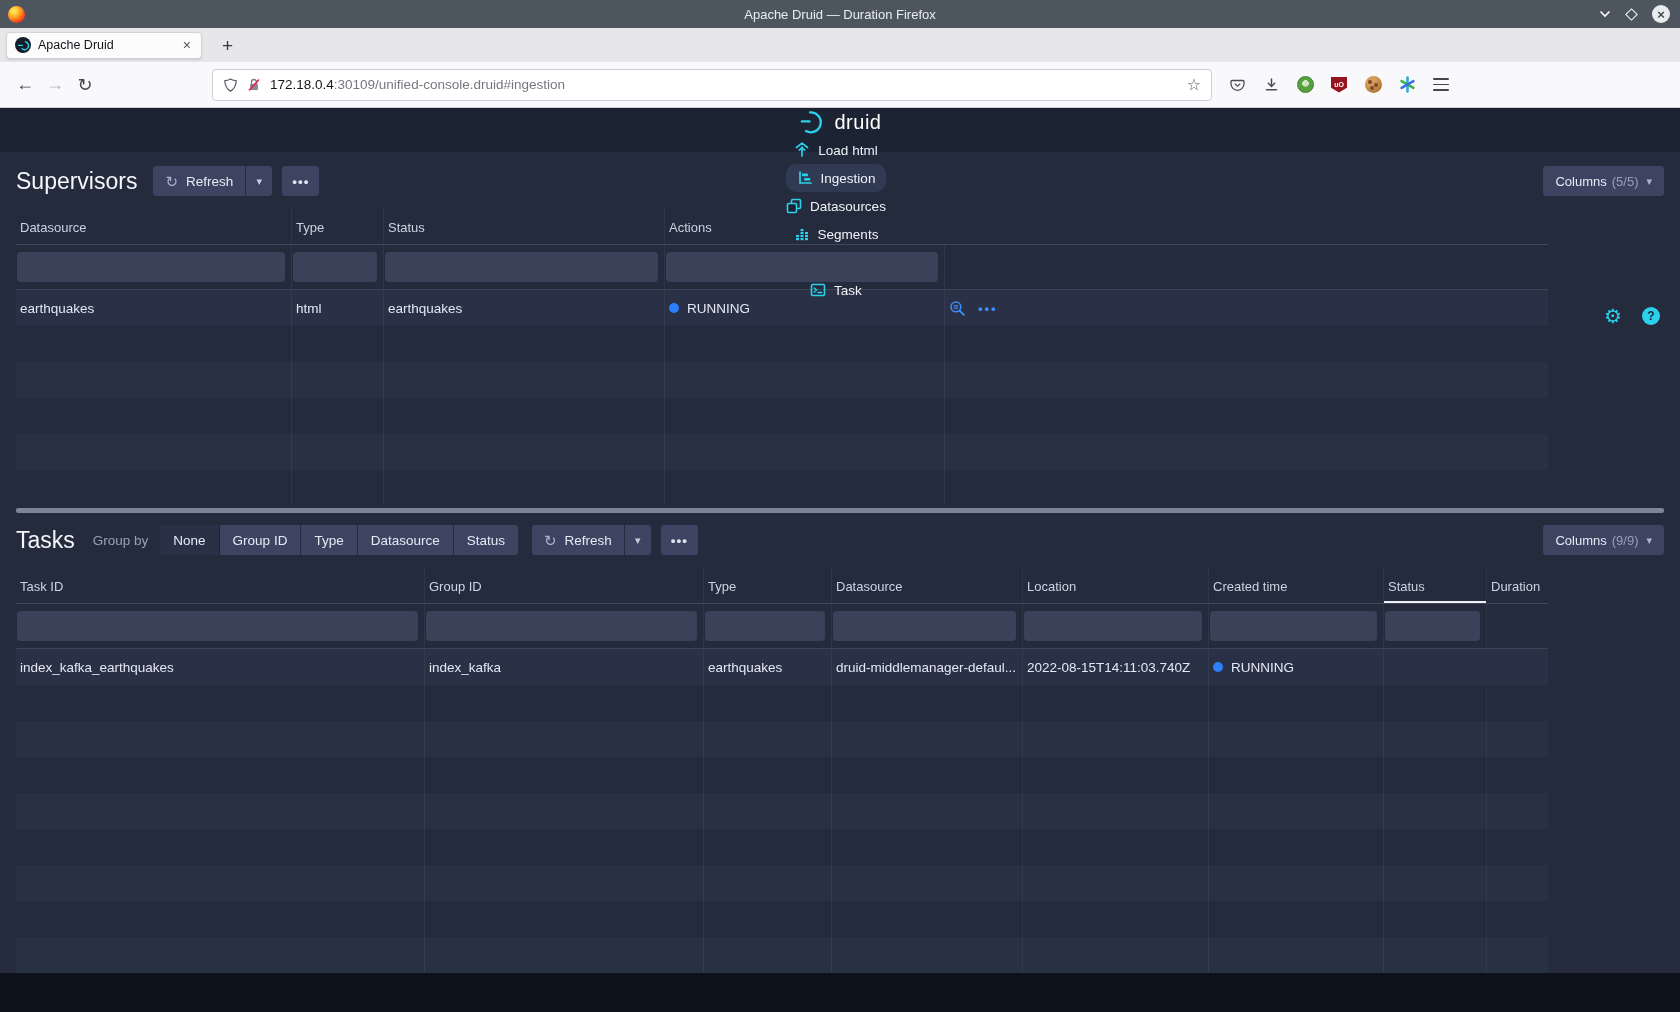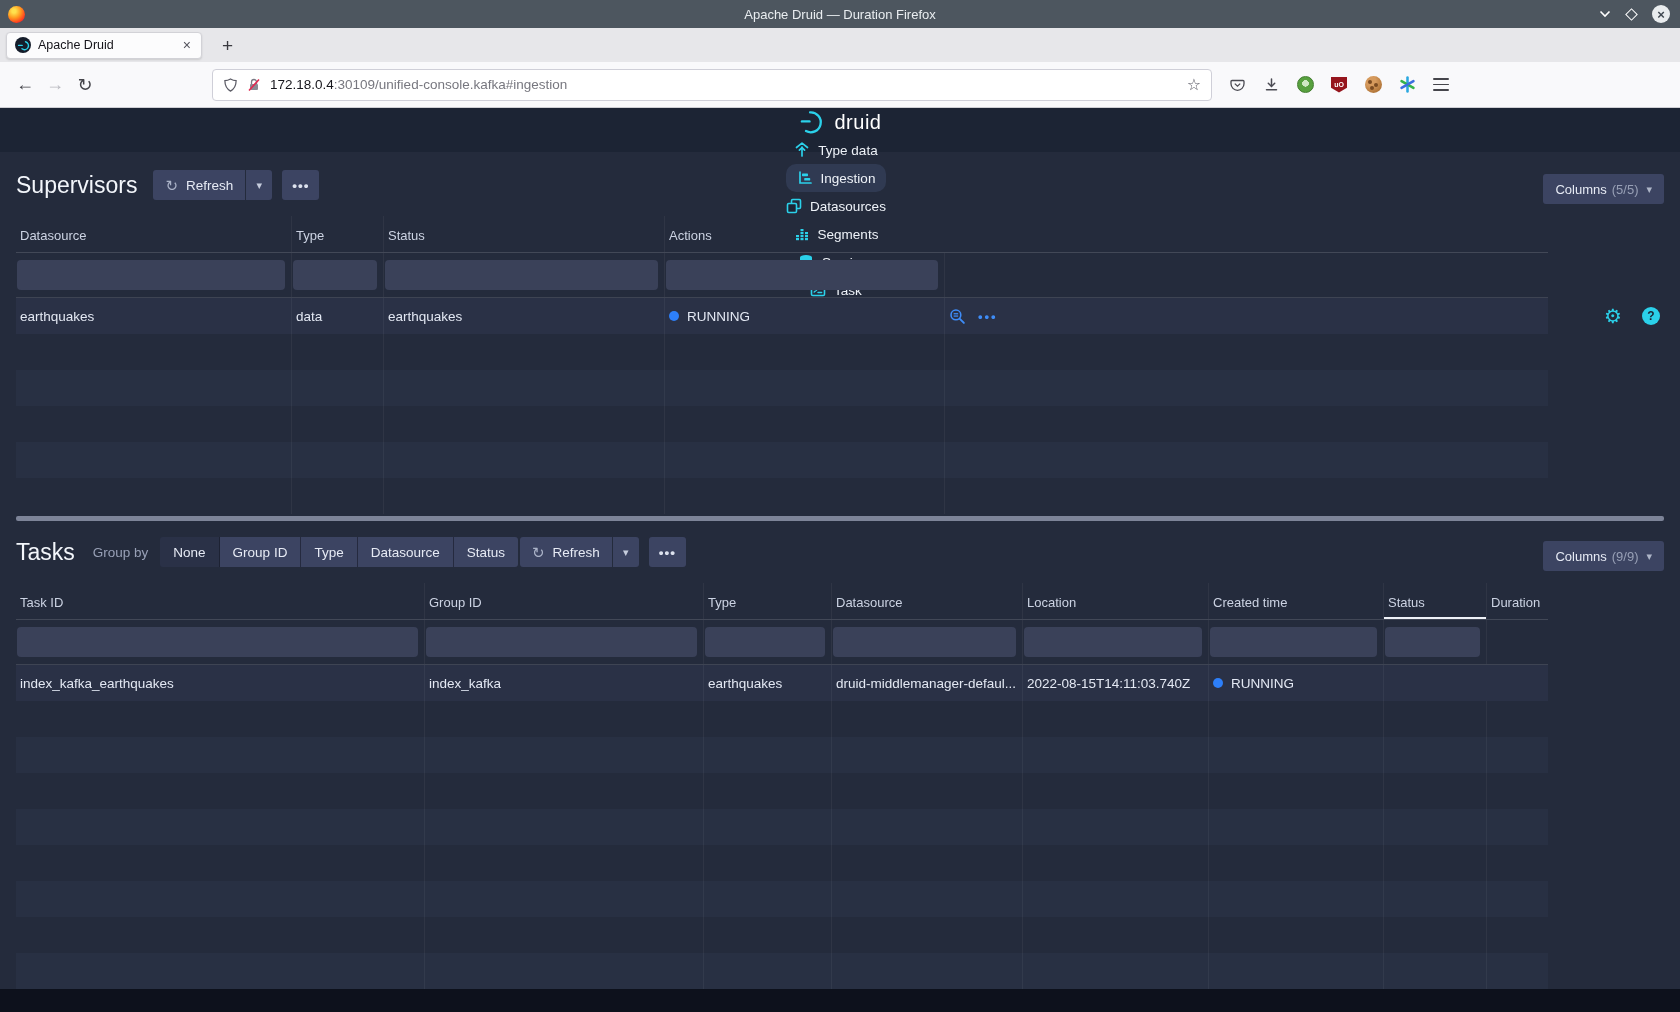--- a/index.html
+++ b/index.html
@@ -61,25 +61,25 @@
   #app { background:#242b3c; }
   .section-head { display:flex; align-items:center; padding:14px 16px 12px; }
   .section-title { font-size:23px; font-weight:500; color:#f3f6fb; margin-right:16px; }
   .btn { display:inline-flex; align-items:center; height:30px; background:#3c4462; border:none; border-radius:3px;
          padding:0 12px; color:#e6eaf4; font-size:13.5px; }
   .bicon { color:#aab2c7; margin-right:8px; font-size:15px; line-height:1; }
   .btn-refresh { border-radius:3px 0 0 3px; }
   .btn-caret { width:26px; padding:0; justify-content:center; border-radius:0 3px 3px 0; margin-left:1px; color:#c6cddd; font-size:11px; }
   .btn-more { margin-left:10px; font-weight:bold; letter-spacing:1px; color:#dde2ee; padding:0 10px; }
   .spacer { flex:1; }
-  .btn-columns { font-size:13px;margin-top:8px; }
+  .btn-columns { font-size:13px; }
   .col-count { color:#98a0b6; margin-left:5px; }
   .col-caret { color:#aeb6c8; margin-left:8px; font-size:11px; }
   .groupby-label { color:#98a0b6; font-size:13.5px; margin:0 12px 0 2px; }
-  .seg { display:flex; margin-right:2px; }
+  .seg { display:flex; margin-right:14px; }
   .seg .btn { border-radius:0; border-right:1px solid rgba(18,22,34,.55); padding:0 13px; }
   .seg .btn:first-child { border-radius:3px 0 0 3px; }
   .seg .btn:last-child { border-radius:0 3px 3px 0; border-right:none; }
   .seg .btn.active { background:#2a3147; }
 
   .table { margin:0 16px; width:1532px; }
   .sup-grid { display:grid; grid-template-columns:276px 92px 281px 280px 1fr; }
   .task-grid { display:grid; grid-template-columns:409px 279px 128px 191px 186px 175px 103px 1fr; }
   .thead { border-bottom:1px solid rgba(255,255,255,.14); }
   .th { padding:12px 8px 9px 4px; font-size:13px; color:#ccd3e3; border-right:1px solid rgba(255,255,255,.05);
@@ -137,21 +137,21 @@
   <span class="nav-arrow">↻</span>
   <div id="urlbar">
     <svg width="15" height="16" viewBox="0 0 16 16">
       <path d="M8 1.5 C10 2.7 12 3.3 14 3.3 C14 8.8 11.7 12.5 8 14.5 C4.3 12.5 2 8.8 2 3.3 C4 3.3 6 2.7 8 1.5 Z" fill="none" stroke="#5a5a64" stroke-width="1.3"></path>
     </svg>
     <svg width="16" height="16" viewBox="0 0 16 16" style="margin-left:8px">
       <path d="M5.5 7 V5 a2.5 2.5 0 0 1 5 0 V7" fill="none" stroke="#7a7a84" stroke-width="1.3"></path>
       <rect x="4" y="7" width="8" height="6" rx="1" fill="#8a8a94"></rect>
       <line x1="3" y1="13.5" x2="13" y2="2.5" stroke="#e22850" stroke-width="1.6"></line>
     </svg>
-    <span id="url-text"><span id="url-host">172.18.0.4</span><span id="url-path">:30109/unified-console.kafka#ingestion</span></span>
+    <span id="url-text"><span id="url-host">172.18.0.4</span><span id="url-path">:30109/unified-console.druid#ingestion</span></span>
     <span class="url-star">☆</span>
   </div>
   <div id="ext-icons">
     <span class="ext">
       <svg width="17" height="16" viewBox="0 0 16 16">
           <path d="M2.5 3.5 h11 a1 1 0 0 1 1 1 v2.3 a6.5 6.5 0 0 1 -13 0 v-2.3 a1 1 0 0 1 1 -1 z" fill="none" stroke="#4a4a52" stroke-width="1.3"></path>
           <polyline points="5.3,6.6 8,9.2 10.7,6.6" fill="none" stroke="#4a4a52" stroke-width="1.3"></polyline>
         </svg>
     </span>
     <span class="ext">
@@ -200,21 +200,21 @@
     <span id="brand-name">druid</span>
   </div>
   <span class="vsep"></span>
 
   <div class="nav-item">
     <svg width="16" height="16" viewBox="0 0 16 16">
       <polyline points="2.5,5.5 8,1.2 13.5,5.5" fill="none" stroke="#2bd1ea" stroke-width="1.7" stroke-linecap="round" stroke-linejoin="round"></polyline>
       <line x1="8" y1="5" x2="8" y2="14" stroke="#2bd1ea" stroke-width="1.7" stroke-linecap="round"></line>
       <polyline points="5.4,8.2 8,5.6 10.6,8.2" fill="none" stroke="#2bd1ea" stroke-width="1.7" stroke-linecap="round" stroke-linejoin="round"></polyline>
     </svg>
-    <span>Type data</span>
+    <span>Load html</span>
   </div>
   <div class="nav-item active">
     <svg width="16" height="16" viewBox="0 0 16 16">
       <path d="M3 2 V13 H14" fill="none" stroke="#2bd1ea" stroke-width="1.7" stroke-linecap="round"></path>
       <rect x="5" y="3.6" width="6" height="2.6" rx="0.7" fill="#2bd1ea"></rect>
       <rect x="7.2" y="8" width="6" height="2.6" rx="0.7" fill="#2bd1ea"></rect>
     </svg>
     <span>Ingestion</span>
   </div>
   <div class="nav-item">
@@ -294,21 +294,21 @@
     </div>
     <div class="frow sup-grid">
       <div class="fcell"><input value="" style=""></div>
       <div class="fcell"><input value="" style=""></div>
       <div class="fcell"><input value="" style=""></div>
       <div class="fcell"><input value="" style=""></div>
       <div class="fcell"></div>
     </div>
     <div class="trow data sup-grid">
       <div class="td">earthquakes</div>
-      <div class="td">data</div>
+      <div class="td">html</div>
       <div class="td">earthquakes</div>
       <div class="td">
         <span class="status-dot"></span>
         <span>RUNNING</span>
       </div>
       <div class="td actions-cell">
         <svg width="17" height="17" viewBox="0 0 16 16">
           <circle cx="6.5" cy="6.5" r="4.6" fill="none" stroke="#3e8cf7" stroke-width="1.5"></circle>
           <line x1="10.2" y1="10.2" x2="14" y2="14" stroke="#3e8cf7" stroke-width="1.8" stroke-linecap="round"></line>
           <line x1="4.4" y1="5.4" x2="8.6" y2="5.4" stroke="#3e8cf7" stroke-width="1.2"></line>

